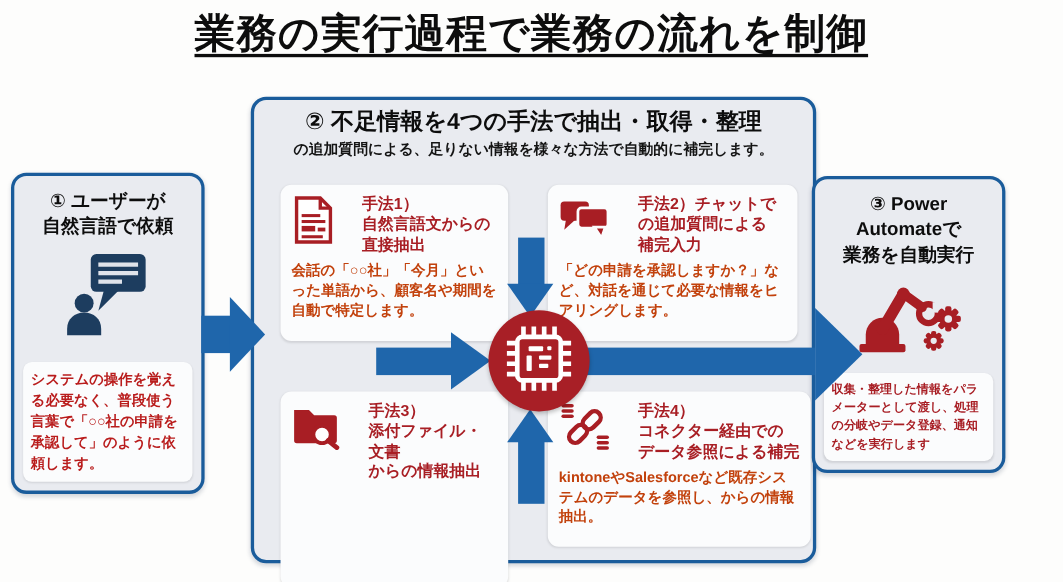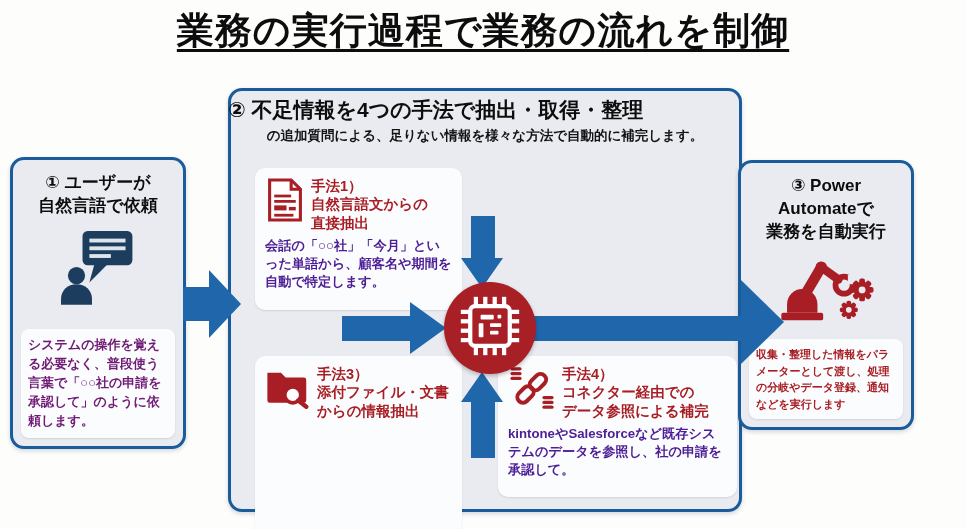--- a/index.html
+++ b/index.html
@@ -33,44 +33,44 @@
   .panel-center{left:228px;top:88px;width:514px;height:424px;}
   .panel-right{left:738px;top:160px;width:176px;height:270px;}
   .side-heading{
     margin-top:12px;text-align:center;font-size:17px;font-weight:800;
     line-height:1.35;color:#0d0d0d;
   }
   .side-icon{display:flex;justify-content:center;align-items:center;margin-top:6px;}
   .side-card{
     position:absolute;left:8px;right:8px;bottom:8px;
     background:var(--card);border-radius:8px;padding:7px 7px;
-    font-size:13px;font-weight:700;line-height:1.46;color:#701a75;
+    font-size:13px;font-weight:700;line-height:1.46;color:#b91c1c;
     box-shadow:0 1px 2px rgba(0,0,0,.1);
   }
   .side-card.redtext{color:var(--red);font-size:11px;line-height:1.5;}
   .center-heading{
-    position:absolute;left:228px;top:96px;width:514px;text-align:left;
+    position:absolute;left:228px;top:96px;width:514px;text-align:center;
     font-size:21px;font-weight:800;color:#0d0d0d;z-index:2;
   }
   .center-sub{
     position:absolute;left:228px;top:127px;width:514px;text-align:center;
     font-size:13.5px;font-weight:700;color:#141414;z-index:2;
   }
   .mcard{
     position:absolute;background:var(--card);border-radius:10px;
     padding:9px 10px;box-sizing:border-box;z-index:2;
     box-shadow:0 1px 2px rgba(0,0,0,.1);
   }
   .mcard-1{left:255px;top:168px;width:207px;height:142px;}
   .mcard-2{left:498px;top:168px;width:227px;height:142px;}
   .mcard-3{left:255px;top:356px;width:207px;height:178px;}
   .mcard-4{left:498px;top:356px;width:239px;height:141px;}
-  .trow{display:flex;gap:6px;align-items:flex-start;}
+  .trow{display:flex;gap:24px;align-items:flex-start;}
   .mtitle{color:var(--red);font-weight:800;font-size:14.5px;line-height:1.27;}
-  .mbody{font-size:13.2px;font-weight:700;line-height:1.37;margin-top:5px;color:#4c1d95;}
+  .mbody{font-size:13.2px;font-weight:700;line-height:1.37;margin-top:5px;color:#c2410c;}
   .shaft{position:absolute;background:var(--arrow);z-index:3;}
   .head{position:absolute;width:0;height:0;z-index:3;}
   .s-entry{left:183px;top:287px;width:28px;height:34px;}
   .h-entry{left:209px;top:270px;border-top:34px solid transparent;border-bottom:34px solid transparent;border-left:32px solid var(--arrow);}
   .s-inner{left:342px;top:316px;width:70px;height:25px;}
   .h-inner{left:410px;top:302px;border-top:26px solid transparent;border-bottom:26px solid transparent;border-left:36px solid var(--arrow);}
   .s-band{left:500px;top:316px;width:241px;height:25px;}
   .h-exit{left:741px;top:280px;border-top:42px solid transparent;border-bottom:42px solid transparent;border-left:43px solid var(--arrow);}
   .s-down{left:471px;top:216px;width:24px;height:44px;}
   .h-down{left:461px;top:258px;border-left:21px solid transparent;border-right:21px solid transparent;border-top:30px solid var(--arrow);}
@@ -142,20 +142,40 @@
           </g>
         </svg>
       </span>
       <span class="mtitle preline">手法1）
 自然言語文からの
 直接抽出</span>
     </div>
     <div class="mbody">会話の「○○社」「今月」といった単語から、顧客名や期間を自動で特定します。</div>
   </div>
 
+  <div class="mcard mcard-2">
+    <div class="trow">
+      <span>
+        <svg width="48" height="44" viewBox="0 0 58 48">
+          <g fill="#a81e24">
+            <rect x="2" y="5" width="31" height="21" rx="4"></rect>
+            <polygon points="8,24 19,24 6,36"></polygon>
+          </g>
+          <g fill="#a81e24" stroke="#fbfcfd" stroke-width="3">
+            <rect x="21" y="12" width="33" height="22" rx="4"></rect>
+            <polygon points="39,33 51,33 47,45"></polygon>
+          </g>
+        </svg>
+      </span>
+      <span class="mtitle preline">手法2）チャットで
+の追加質問による
+補完入力</span>
+    </div>
+    <div class="mbody">「どの申請を承認しますか？」など、対話を通じて必要な情報をヒアリングします。</div>
+  </div>
 
   <div class="mcard mcard-3">
     <div class="trow">
       <span>
         <svg width="46" height="44" viewBox="0 0 58 54">
           <path d="M3,9 h17 l6,6 h23 a3,3 0 0 1 3,3 v26 a3,3 0 0 1 -3,3 H6 a3,3 0 0 1 -3,-3 z" fill="#a81e24"></path>
           <circle cx="35" cy="37" r="10" fill="#ffffff" stroke="#a81e24" stroke-width="4.5"></circle>
           <line x1="42" y1="44" x2="52" y2="52" stroke="#a81e24" stroke-width="5.5" stroke-linecap="round"></line>
         </svg>
       </span>
@@ -180,21 +200,21 @@
             <rect x="43" y="38" width="14" height="4" rx="2"></rect>
             <rect x="43" y="44" width="14" height="4" rx="2"></rect>
             <rect x="43" y="50" width="14" height="4" rx="2"></rect>
           </g>
         </svg>
       </span>
       <span class="mtitle preline">手法4）
 コネクター経由での
 データ参照による補完</span>
     </div>
-    <div class="mbody">kintoneやSalesforceなど既存システムのデータを参照し、社の申請を承認して。</div>
+    <div class="mbody">kintoneやSalesforceなど既存システムのデータを参照し、からの情報抽出。</div>
   </div>
 
   <div class="hub">
     <span>
       <svg width="64" height="64" viewBox="-34 -34 68 68">
         <g stroke="#ffffff" stroke-width="4.5">
           <line x1="-15" y1="-31" x2="-15" y2="-22"></line>
             <line x1="-5" y1="-31" x2="-5" y2="-22"></line>
           <line x1="5" y1="-31" x2="5" y2="-22"></line>
             <line x1="15" y1="-31" x2="15" y2="-22"></line>

